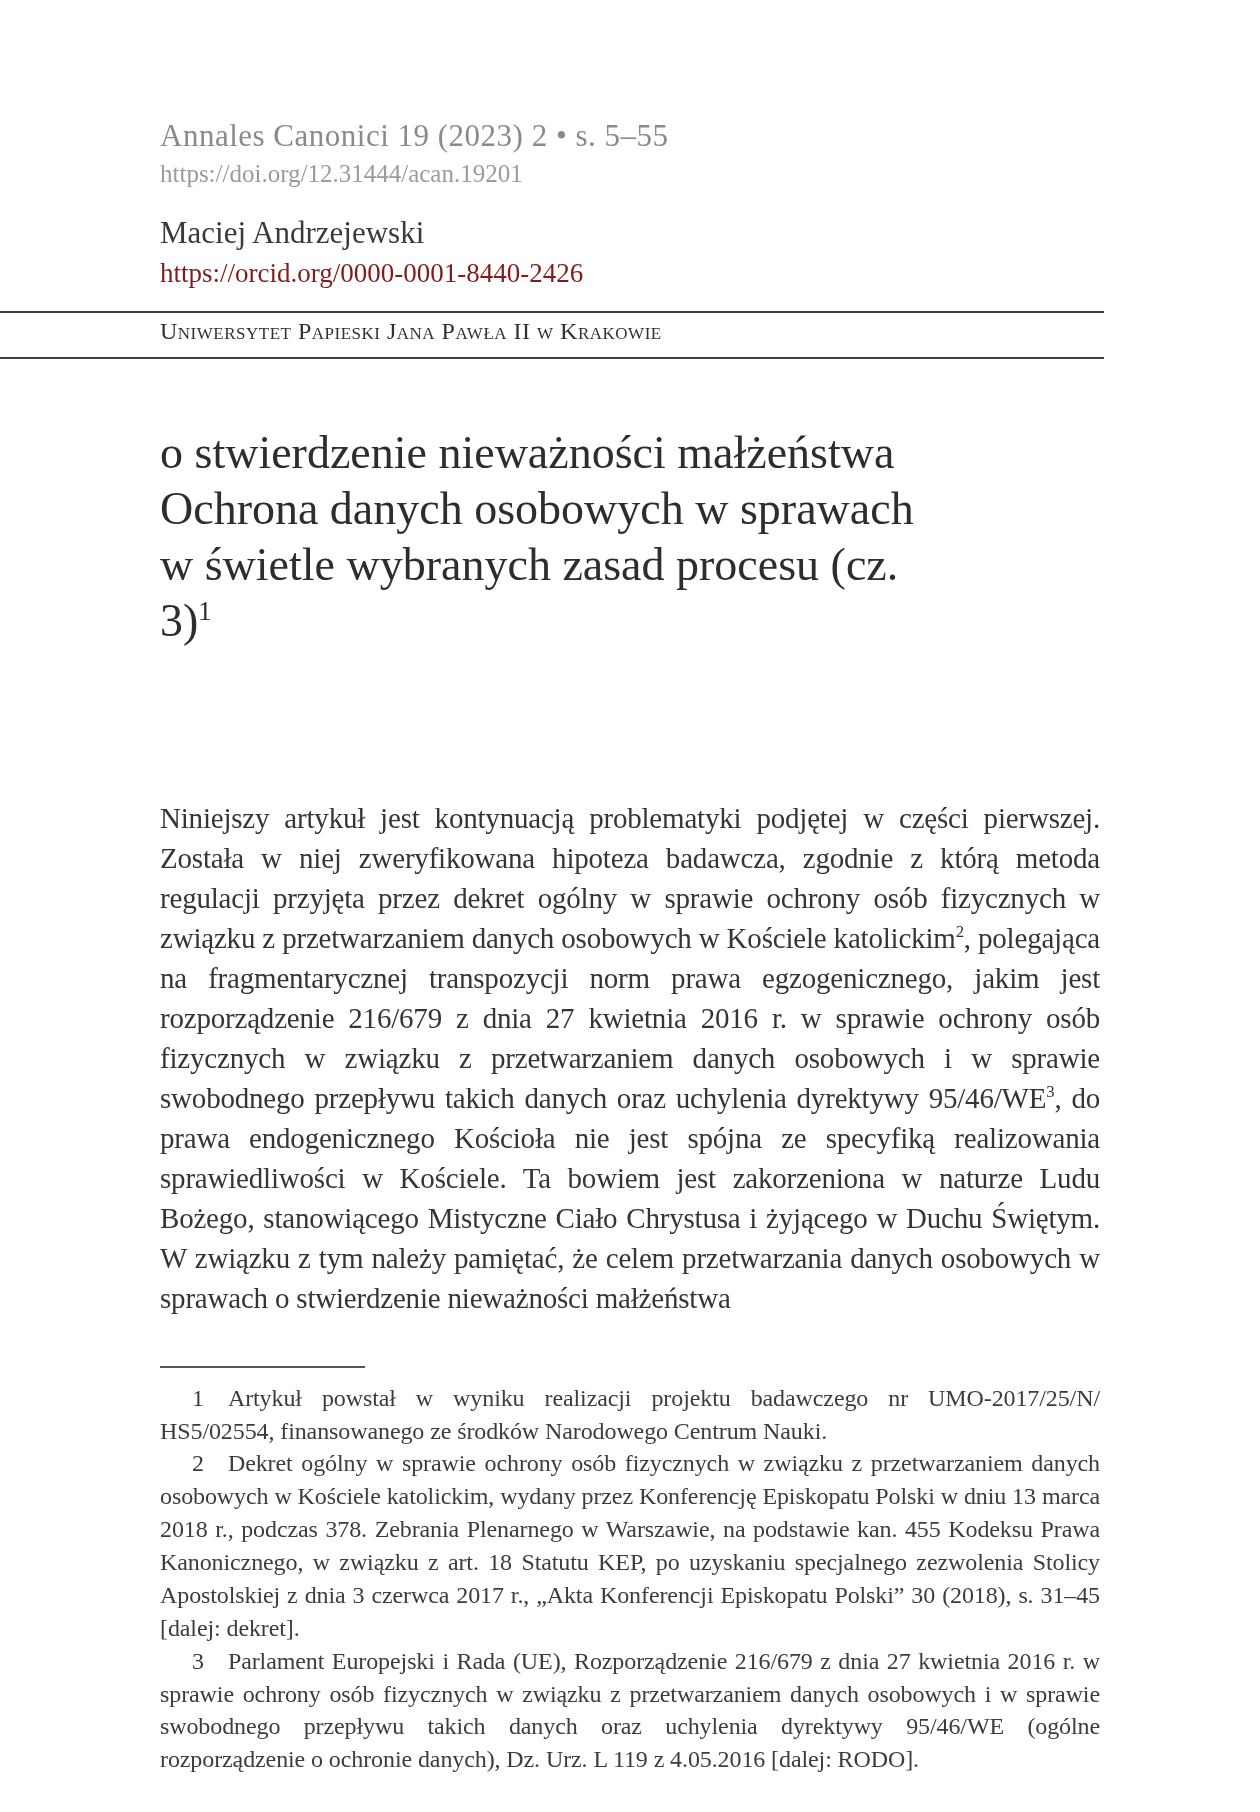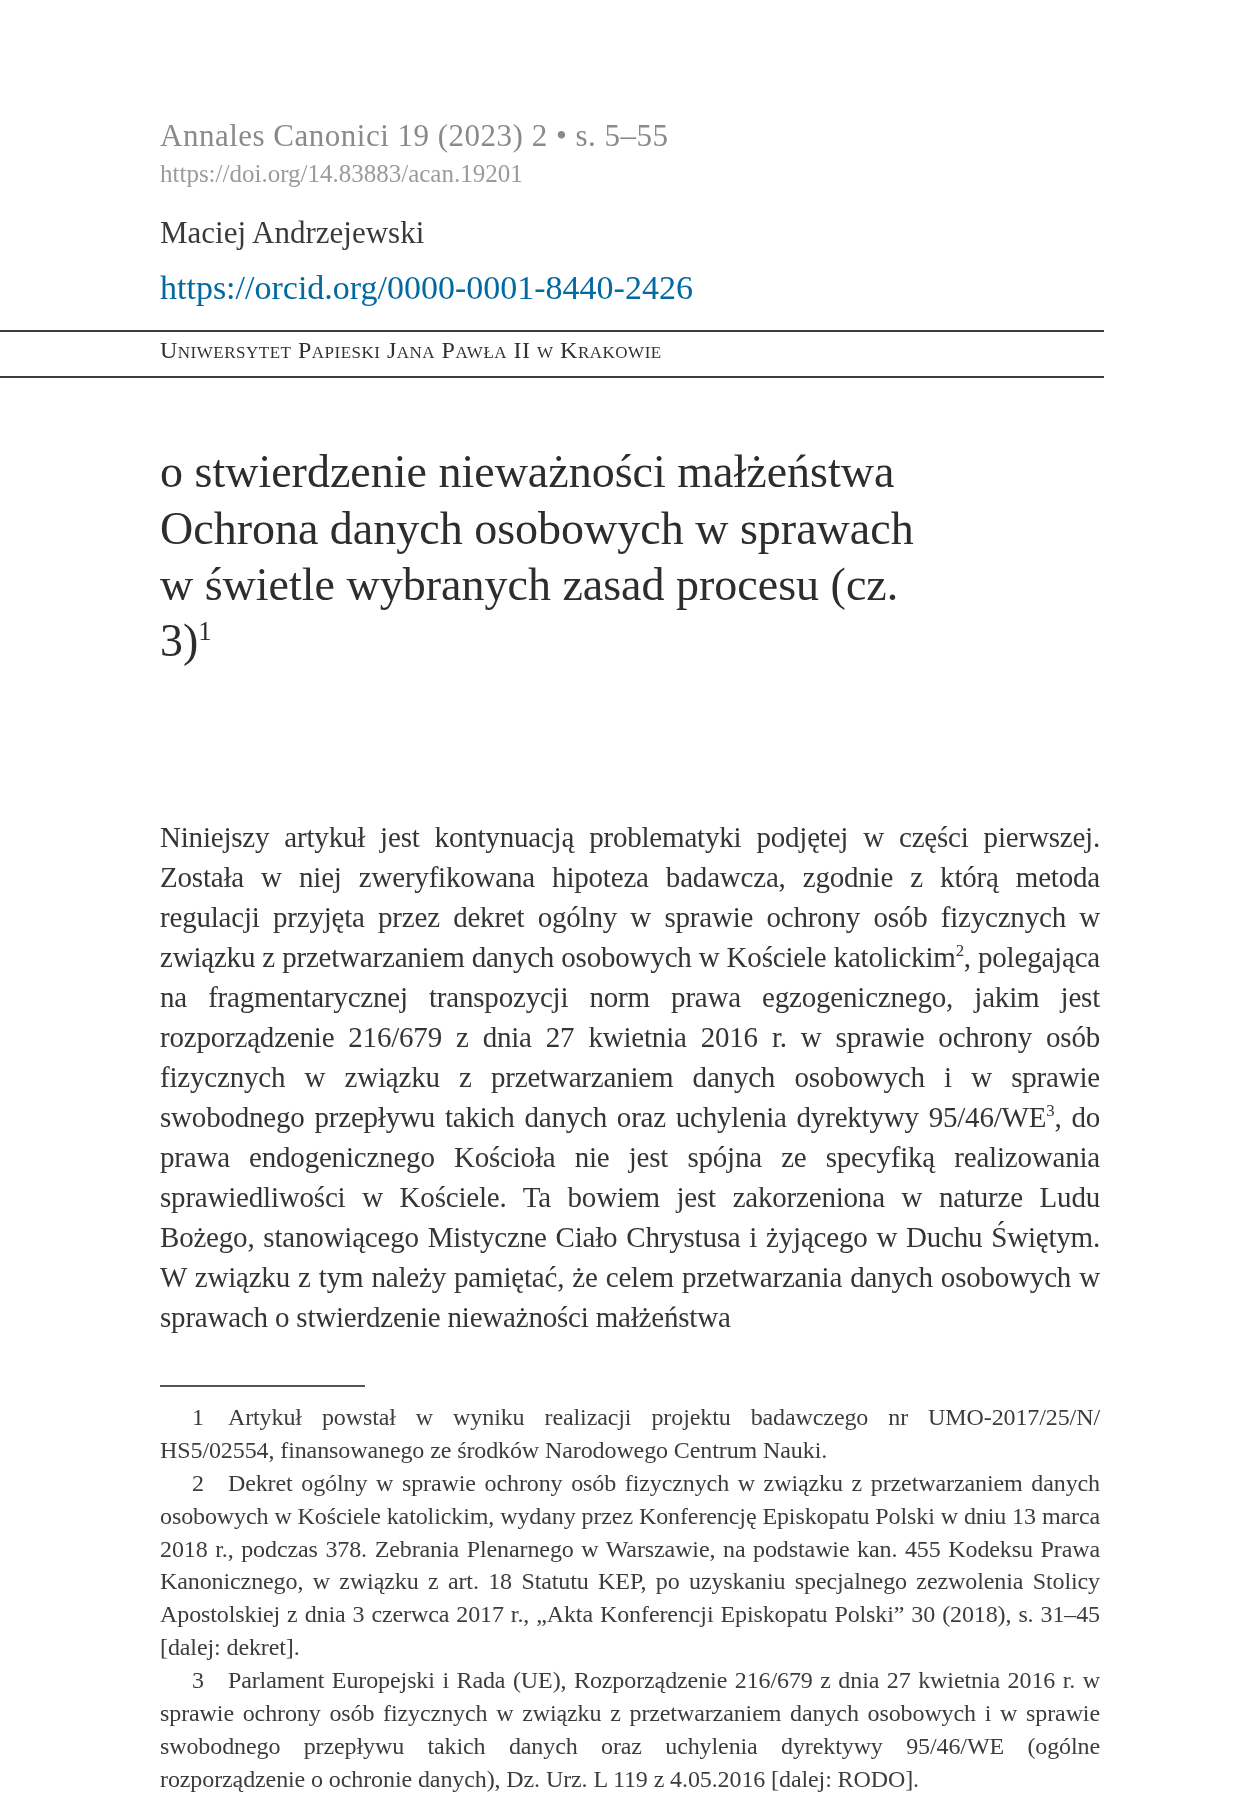--- a/index.html
+++ b/index.html
@@ -32,24 +32,24 @@
     text-decoration: none;
     display: inline-block;
   }
   .author-name {
     margin-top: 26px;
     font-size: 31px;
     line-height: 1.15;
     color: #3a3a3a;
   }
   .orcid-link {
-    margin-top: 18px;
-    font-size: 34px;
+    margin-top: 7px;
+    font-size: 27px;
     line-height: 1.2;
-    color: #0369a1;
+    color: #7f1d1d;
     text-decoration: none;
     display: inline-block;
   }
   .affiliation-band {
     margin-top: 21px;
     border-top: 2px solid #3e3e3e;
     border-bottom: 2px solid #3e3e3e;
     padding: 5px 160px 13px 160px;
   }
   .affiliation-text {
@@ -108,21 +108,21 @@
     text-indent: 0;
   }
 </style>
 </head>
 <body>
 
 <div class="page">
 
   <div class="masthead">
     <div class="journal-line">Annales Canonici 19 (2023) 2 • s. 5–55</div>
-    <a class="doi-link" href="#">https://doi.org/14.83883/acan.19201</a>
+    <a class="doi-link" href="#">https://doi.org/12.31444/acan.19201</a>
     <div class="author-name">Maciej Andrzejewski</div>
     <a class="orcid-link" href="#">https://orcid.org/0000-0001-8440-2426</a>
   </div>
 
   <div class="affiliation-band">
     <div class="affiliation-text">Uniwersytet Papieski Jana Pawła II w Krakowie</div>
   </div>
 
   <h1 class="article-title">
     <span class="title-line">o stwierdzenie nieważności małżeństwa</span>

